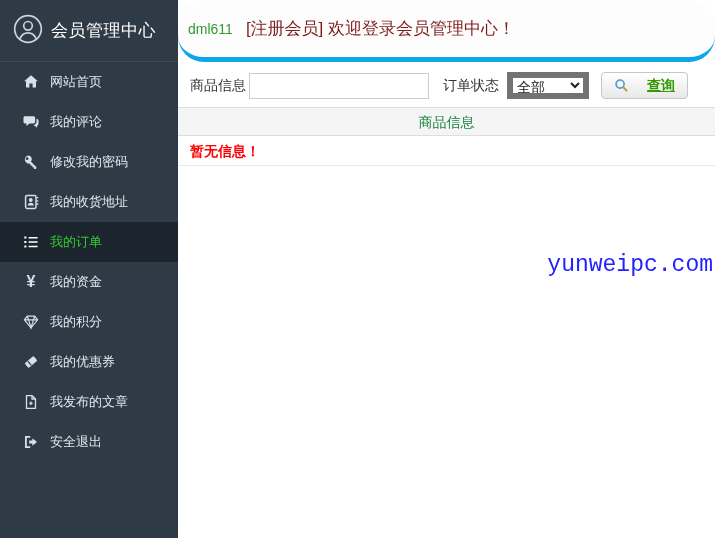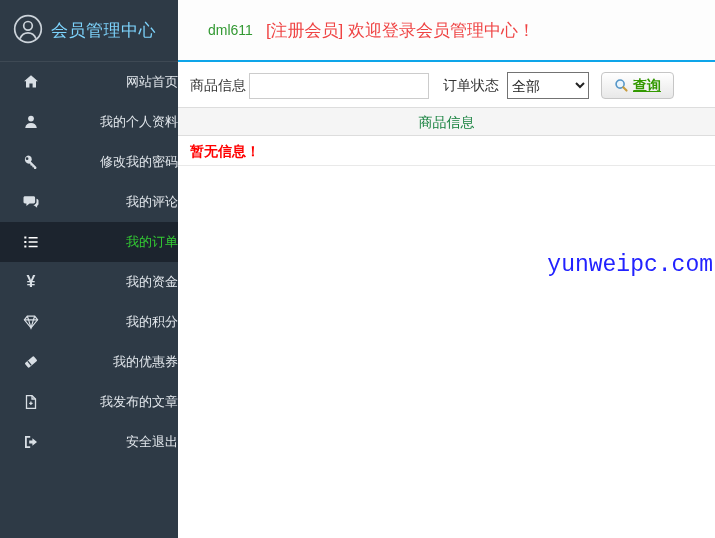--- a/index.html
+++ b/index.html
@@ -10,57 +10,57 @@
     background:#ffffff;
   }
   .app { position:relative; display:flex; width:715px; height:538px; }
 
   
   .sidebar { flex:0 0 178px; width:178px; height:100%; background:#2e3a46; }
   .sidebar-header {
     height:62px; display:flex; align-items:center; padding-left:13px;
     border-bottom:1px solid rgba(255,255,255,0.08);
   }
-  .brand-title { color:#7dd3fc; font-size:17px; margin-left:8px; letter-spacing:0.5px; }
+  .brand-title { color:#ffffff; font-size:17px; margin-left:8px; letter-spacing:0.5px; }
   .menu { padding:0; margin:0; }
   .menu-item {
     height:40px; display:flex; align-items:center; padding-left:22px;
-    color:#e2e7ec; font-size:13px; cursor:pointer; white-space:nowrap;justify-content:space-between;
+    color:#e2e7ec; font-size:13px; cursor:pointer; white-space:nowrap;
   }
   .menu-item .mi-icon {
     width:18px; height:16px; margin-right:10px; color:#d9dfe5;
     display:inline-flex; align-items:center; justify-content:center; flex:0 0 18px;
   }
   .menu-item .mi-icon svg { display:block; }
   .menu-item.active { background:#1c242e; color:#33cc33; }
   .menu-item.active .mi-icon { color:#ffffff; }
   .yen-glyph { font-size:16px; font-weight:bold; line-height:1; }
 
   
   .main { flex:1 1 auto; display:flex; flex-direction:column; background:#fff; position:relative; }
   .main-header {
-    height:62px; background:#fdfdfd; border-bottom:2px solid #0ea5e9;
-    display:flex; align-items:center; padding-left:30px;
+    height:62px; background:#fdfdfd; border-bottom:5px solid #0ea5e9;
+    display:flex; align-items:center; padding-left:10px;border-radius:26px;
   }
   .username { color:#339933; font-size:14px; }
-  .welcome { color:#ef4444; font-size:17px; margin-left:13px; }
+  .welcome { color:#7f1d1d; font-size:17px; margin-left:13px; }
 
   .filter-row { display:flex; align-items:center; margin:10px 0 8px 12px; }
   .filter-label { font-size:14px; color:#333; white-space:nowrap; }
   .order-input {
     width:180px; height:26px; border:1px solid #cccccc; margin-left:3px;
     padding:0 4px; font-size:13px; outline:none;
   }
   .status-label { margin-left:14px; }
   .status-select {
     margin-left:8px; width:82px; height:27px; font-size:14px;
-    border:1px solid #737373; background:#ffffff; color:#222;
+    border:6px solid #737373; background:#ffffff; color:#222;
   }
   .query-btn {
-    margin-left:12px; display:inline-flex; align-items:center; gap:4px;
+    margin-left:12px; display:inline-flex; align-items:center; gap:18px;
     height:27px; padding:0 12px; border:1px solid #c6c6c6; border-radius:4px;
     background:linear-gradient(#ffffff,#e8e8e8);
     box-shadow:inset 0 1px 0 #fff;
     font-size:14px; font-weight:bold; color:#339900; cursor:pointer;
     font-family:"Liberation Sans","DejaVu Sans",sans-serif;
     text-decoration:underline;
   }
   .query-btn svg { display:block; }
 
   .table-head {
@@ -101,42 +101,44 @@
           <span class="mi-icon">
             <svg width="16" height="16" viewBox="0 0 16 16" fill="currentColor">
               <path d="M8 1.3 14.9 7.3h-1.9v6.3H9.6V9.5H6.4v4.1H3V7.3H1.1z"></path>
             </svg>
           </span>
           <span>网站首页</span>
         </div>
         <div class="menu-item">
           <span class="mi-icon">
             <svg width="16" height="16" viewBox="0 0 16 16" fill="currentColor">
-              <circle cx="8" cy="4.6" r="2.9"></circle>
-              <path d="M2.2 14c.4-3.2 2.7-4.9 5.8-4.9s5.4 1.7 5.8 4.9z"></path>
-            </svg>
-          </span>
-          <span>我的个人资料</span>
-        </div>
-        <div class="menu-item">
-          <span class="mi-icon">
-            <svg width="16" height="16" viewBox="0 0 16 16" fill="currentColor">
-              <path fill-rule="evenodd" d="M5 1.4a3.7 3.7 0 0 1 2.8 6.2l5.7 5.6-.4 1.9-2-.1-.1-1.6-1.6-.1-.1-1.6-1.7-.2-.5-2A3.7 3.7 0 1 1 5 1.4zm-.9 1.9a1.35 1.35 0 1 0 0 2.7 1.35 1.35 0 0 0 0-2.7z"></path>
-            </svg>
-          </span>
-          <span>修改我的密码</span>
-        </div>
-        <div class="menu-item">
-          <span class="mi-icon">
-            <svg width="16" height="16" viewBox="0 0 16 16" fill="currentColor">
               <path d="M2 2.3h8.6c.8 0 1.5.6 1.5 1.4v4.4c0 .8-.7 1.4-1.5 1.4H6.6L3.4 12V9.5H2C1.2 9.5.5 8.9.5 8.1V3.7c0-.8.7-1.4 1.5-1.4z"></path>
               <path d="M13.5 4.8c1.2.2 2 .9 2 1.9v3.4c0 .8-.6 1.5-1.4 1.6v2.1l-2.5-2.1h-1.2l2.3-1.9c.5-.4.8-1 .8-1.7z"></path>
             </svg>
           </span>
           <span>我的评论</span>
+        </div>
+        <div class="menu-item">
+          <span class="mi-icon">
+            <svg width="16" height="16" viewBox="0 0 16 16" fill="currentColor">
+              <path fill-rule="evenodd" d="M5 1.4a3.7 3.7 0 0 1 2.8 6.2l5.7 5.6-.4 1.9-2-.1-.1-1.6-1.6-.1-.1-1.6-1.7-.2-.5-2A3.7 3.7 0 1 1 5 1.4zm-.9 1.9a1.35 1.35 0 1 0 0 2.7 1.35 1.35 0 0 0 0-2.7z"></path>
+            </svg>
+          </span>
+          <span>修改我的密码</span>
+        </div>
+        <div class="menu-item">
+          <span class="mi-icon">
+            <svg width="16" height="16" viewBox="0 0 16 16" fill="currentColor">
+              <rect x="2.6" y="1.5" width="10.4" height="13" rx="1.4" fill="none" stroke="currentColor" stroke-width="1.5"></rect>
+              <circle cx="7.8" cy="6" r="1.9"></circle>
+              <path d="M4.6 11.6c.2-1.9 1.5-2.9 3.2-2.9s3 1 3.2 2.9z"></path>
+              <path d="M13.6 3.6h1.7M13.6 6.8h1.7M13.6 10h1.7" stroke="currentColor" stroke-width="1.3"></path>
+            </svg>
+          </span>
+          <span>我的收货地址</span>
         </div>
         <div class="menu-item active">
           <span class="mi-icon">
             <svg width="16" height="16" viewBox="0 0 16 16" fill="currentColor">
               <path d="M1.3 2.6h2.1v2H1.3zM1.3 7h2.1v2H1.3zM1.3 11.4h2.1v2H1.3zM5.6 2.9h9v1.5h-9zM5.6 7.3h9v1.5h-9zM5.6 11.7h9v1.5h-9z"></path>
             </svg>
           </span>
           <span>我的订单</span>
         </div>
         <div class="menu-item">

